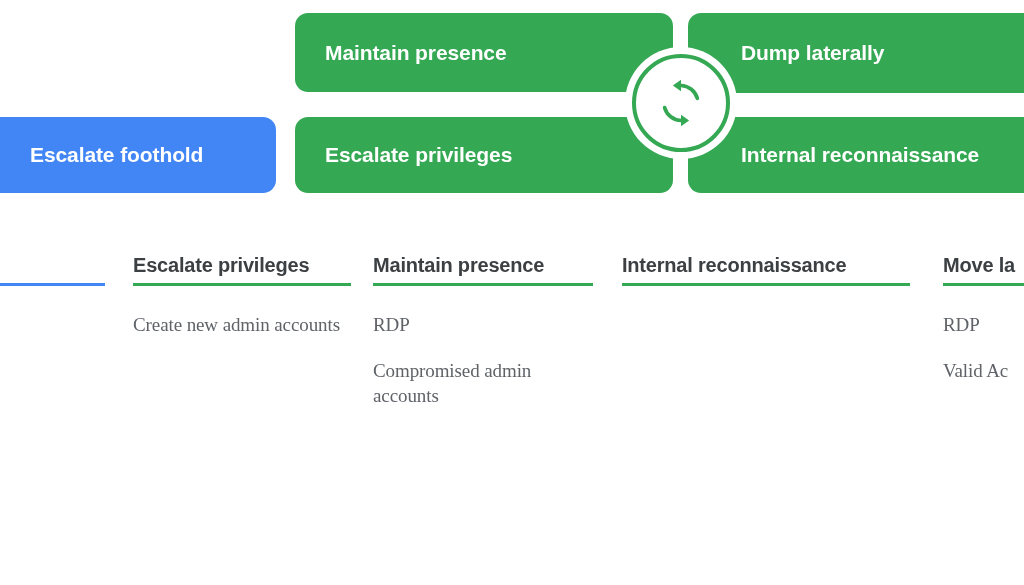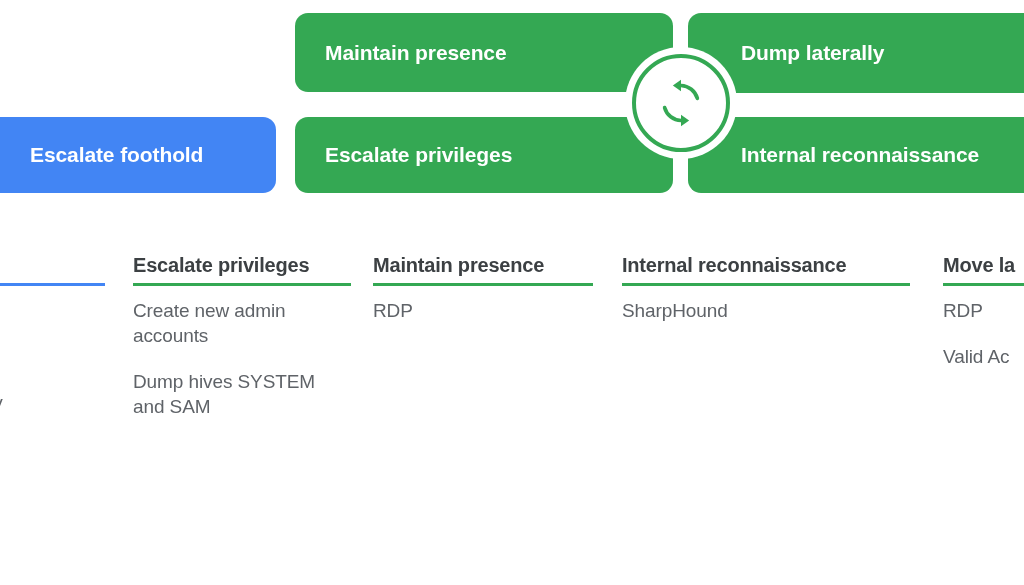--- a/index.html
+++ b/index.html
@@ -163,21 +163,22 @@
     height: 30px;
     line-height: 30px;
   }
   .col-rule {
     height: 3px;
     margin-top: 3px;
     background: #34A853;
   }
   .col-rule-blue { background: #4285F4; }
   .col-items {
-    margin-top: 12px;
+    margin-top: 26px;
+    font-family: Liberation Serif, serif;
   }
   .col-item {
     font-size: 19px;
     line-height: 25px;
     color: #5F6368;
     margin-bottom: 21px;
     letter-spacing: -0.1px;
   }
 
   
@@ -241,37 +242,36 @@
       <div class="col-item">ents to
 ectory</div>
     </div>
   </div>
 
   <div class="column" id="column-escalate-privileges">
     <div class="col-header">Escalate privileges</div>
     <div class="col-rule"></div>
     <div class="col-items">
       <div class="col-item">Create new admin accounts</div>
-      <div class="col-item">Dump hives SYSTEM and SAM</div>
     </div>
   </div>
 
   <div class="column" id="column-maintain-presence">
     <div class="col-header">Maintain presence</div>
     <div class="col-rule"></div>
     <div class="col-items">
       <div class="col-item">RDP</div>
+      <div class="col-item">Compromised admin accounts</div>
     </div>
   </div>
 
   <div class="column" id="column-internal-reconnaissance">
     <div class="col-header">Internal reconnaissance</div>
     <div class="col-rule"></div>
     <div class="col-items">
-      <div class="col-item">SharpHound</div>
     </div>
   </div>
 
   <div class="column" id="column-move-laterally">
     <div class="col-header">Move la</div>
     <div class="col-rule"></div>
     <div class="col-items">
       <div class="col-item">RDP</div>
       <div class="col-item">Valid Ac</div>
     </div>

